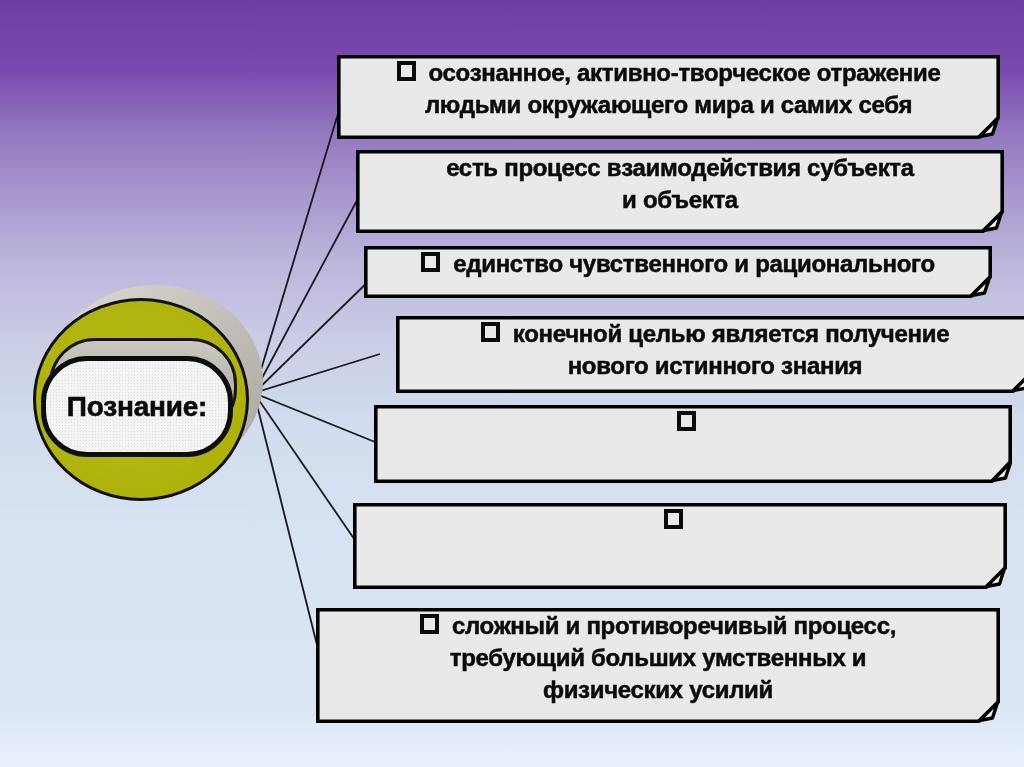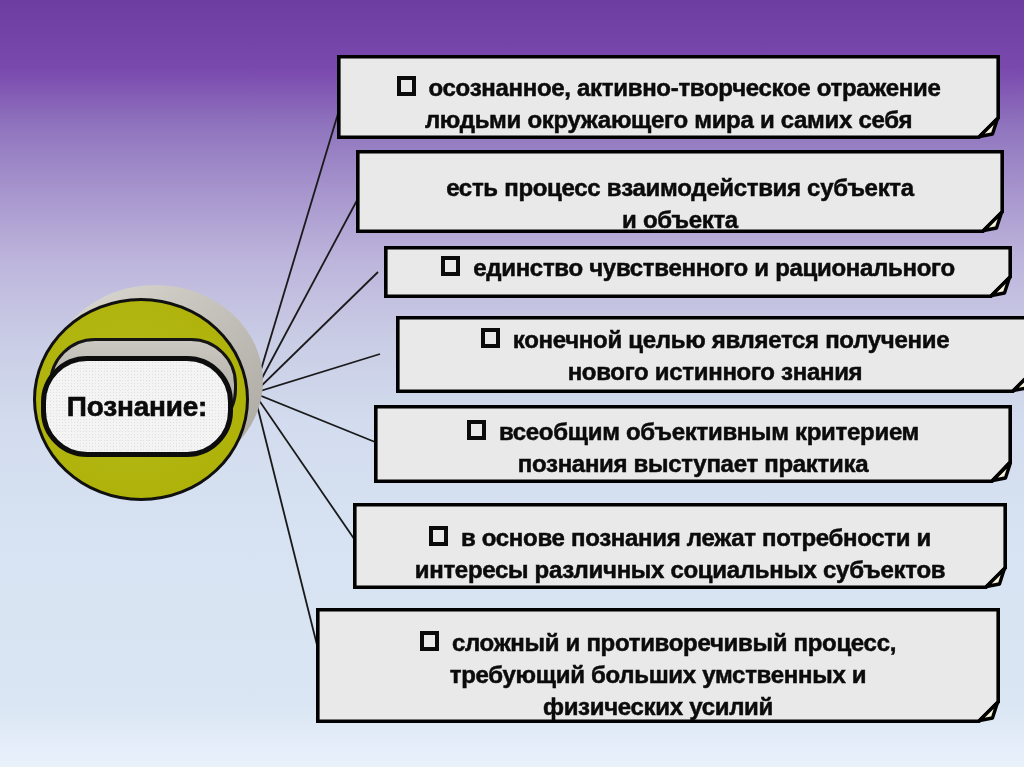--- a/index.html
+++ b/index.html
@@ -11,23 +11,22 @@
     background: linear-gradient(180deg,
       #6d3da2 0%, #7a49ae 9%, #9177bf 17%,
       #a795cd 25%, #bdb5dc 34%, #c9cce5 44%,
       #d2dcee 55%, #d7e2f2 70%, #dbe6f4 92%, #e9f1fb 100%);
   }
   .connectors { position:absolute; left:0; top:0; }
   .note { position:absolute; }
   .note svg { position:absolute; left:0; top:0; }
   .txt {
     position:absolute; inset:0;
-    display:flex; align-items:flex-end;
+    display:flex; align-items:flex-start;
     padding:2px 26px 3px 26px;
-    margin-top:36px;
   }
   .inner {
     width:100%;
     text-align:center;
     white-space:pre-line;
     font-weight:bold; font-size:24px; line-height:1.34;
     letter-spacing:-0.3px; color:#0b0b0b;
     -webkit-text-stroke:0.5px #0b0b0b;
   }
   .bullet {
@@ -106,21 +105,21 @@
     <svg width="648" height="83" viewBox="0 0 648 83">
       <path d="M1.8,1.8 H646.2 V62 L627,81.2 H1.8 Z" fill="#e9e9e9" stroke="#000" stroke-width="3.6"></path>
       <path d="M627.5,80.5 L645.5,62.5 L640.5,78 Z" fill="#f8f3da" stroke="#000" stroke-width="3.4" stroke-linejoin="round"></path>
     </svg>
     <div class="txt">
         <div class="inner"><span>есть процесс взаимодействия субъекта
 и объекта</span></div>
       </div>
   </div>
 
-  <div class="note" style="left:384px;top:246px;width:628px;height:40px">
+  <div class="note" style="left:364px;top:246px;width:628px;height:40px">
     <svg width="628" height="52" viewBox="0 0 628 52">
       <path d="M1.8,1.8 H626.2 V31 L607,50.2 H1.8 Z" fill="#e9e9e9" stroke="#000" stroke-width="3.6"></path>
       <path d="M607.5,49.5 L625.5,31.5 L620.5,47 Z" fill="#f8f3da" stroke="#000" stroke-width="3.4" stroke-linejoin="round"></path>
     </svg>
     <div class="txt">
         <div class="inner"><span class="bullet"></span><span>единство чувственного и рационального</span></div>
       </div>
   </div>
 
   <div class="note" style="left:396px;top:316px;width:638px;height:75px">
@@ -133,33 +132,31 @@
 нового истинного знания</span></div>
       </div>
   </div>
 
   <div class="note" style="left:374px;top:405px;width:638px;height:78px">
     <svg width="638" height="78" viewBox="0 0 638 78">
       <path d="M1.8,1.8 H636.2 V57 L618,76.2 H1.8 Z" fill="#e9e9e9" stroke="#000" stroke-width="3.6"></path>
       <path d="M618.5,75.5 L636.5,57.5 L631.5,73 Z" fill="#f8f3da" stroke="#000" stroke-width="3.4" stroke-linejoin="round"></path>
     </svg>
     <div class="txt">
-        <div class="inner"><span class="bullet"></span><span>всеобщим объективным критерием
-познания выступает практика</span></div>
+        <div class="inner"><span class="bullet"></span></div>
       </div>
   </div>
 
   <div class="note" style="left:353px;top:503px;width:654px;height:86px">
     <svg width="654" height="86" viewBox="0 0 654 86">
       <path d="M1.8,1.8 H652.2 V65 L633,84.2 H1.8 Z" fill="#e9e9e9" stroke="#000" stroke-width="3.6"></path>
       <path d="M633.5,83.5 L651.5,65.5 L646.5,81 Z" fill="#f8f3da" stroke="#000" stroke-width="3.4" stroke-linejoin="round"></path>
     </svg>
     <div class="txt">
-        <div class="inner"><span class="bullet"></span><span>в основе познания лежат потребности и
-интересы различных социальных субъектов</span></div>
+        <div class="inner"><span class="bullet"></span></div>
       </div>
   </div>
 
   <div class="note" style="left:316px;top:608px;width:684px;height:118px">
     <svg width="684" height="115" viewBox="0 0 684 115">
       <path d="M1.8,1.8 H682.2 V94 L663,113.2 H1.8 Z" fill="#e9e9e9" stroke="#000" stroke-width="3.6"></path>
       <path d="M663.5,112.5 L681.5,94.5 L676.5,110 Z" fill="#f8f3da" stroke="#000" stroke-width="3.4" stroke-linejoin="round"></path>
     </svg>
     <div class="txt">
         <div class="inner"><span class="bullet"></span><span>сложный и противоречивый процесс,

